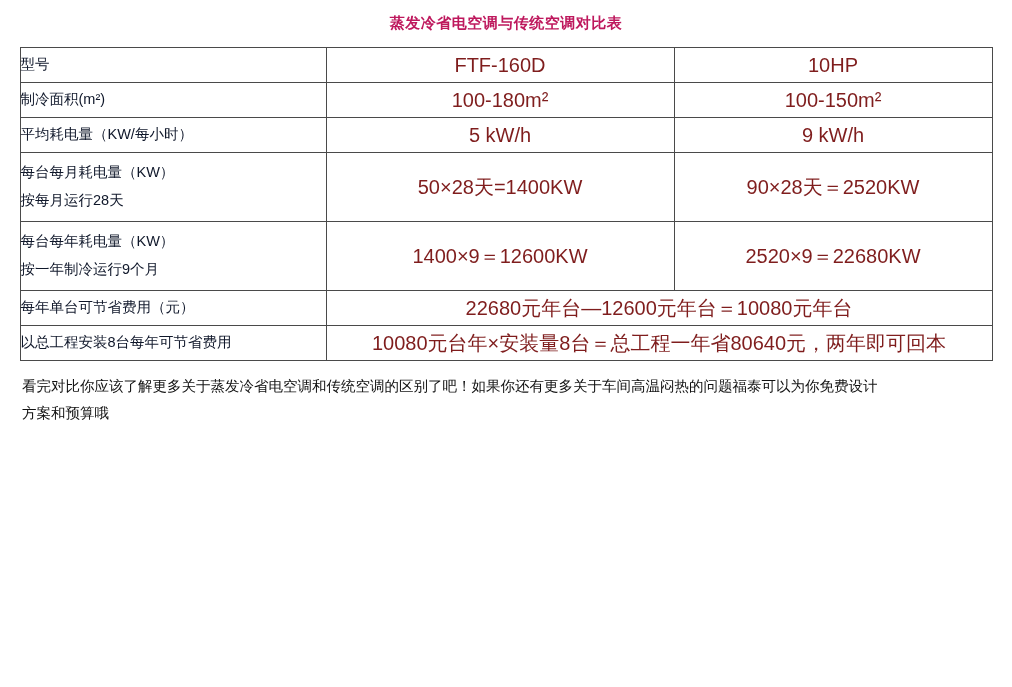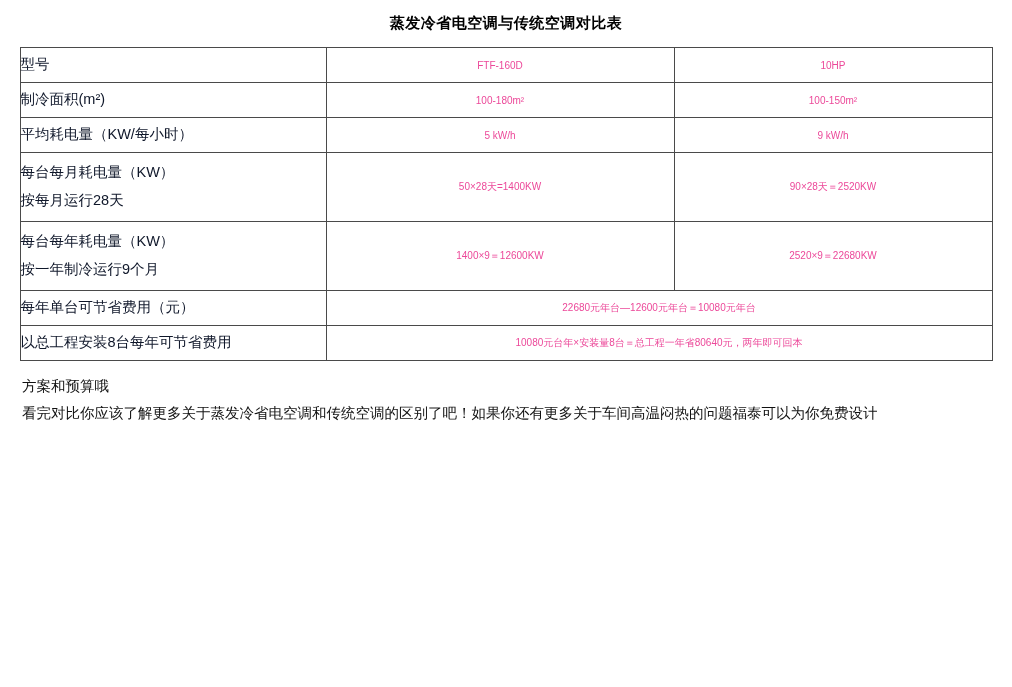--- a/index.html
+++ b/index.html
@@ -17,21 +17,21 @@
   .page {
     position: relative;
     width: 1012px;
     height: 687px;
     box-sizing: border-box;
   }
   .doc-title {
     text-align: center;
     font-size: 15px;
     font-weight: bold;
-    color: #000000;
+    color: #be185d;
     padding-top: 14px;
     padding-bottom: 14px;
     letter-spacing: 0.5px;
   }
   table.compare {
     border-collapse: collapse;
     table-layout: fixed;
     margin: 0 auto;
     width: 972px;
     border: 1px solid #4a4a4a;
@@ -57,22 +57,22 @@
     padding: 6px 6px 6px 7px;
     font-size: 14.5px;
     color: #0f172a;
     line-height: 1.9;
   }
   .label-cell .l2 {
     display: block;
   }
   .val-cell {
     text-align: center;
-    font-size: 10px;
-    color: #ec4899;
+    font-size: 20px;
+    color: #7f1d1d;
     padding: 6px 4px;
   }
   .row-1line td { height: 34px; }
   .row-2line td { height: 68px; }
   .footnote {
     margin: 12px 22px 0 22px;
     font-size: 14.5px;
     color: #111;
     line-height: 1.85;
   }
@@ -139,17 +139,17 @@
       </tr>
 
       <tr class="row-1line">
         <td class="label-cell">以总工程安装8台每年可节省费用</td>
         <td class="val-cell" colspan="2">10080元台年×安装量8台＝总工程一年省80640元，两年即可回本</td>
       </tr>
     </tbody>
   </table>
 
   <div class="footnote">
+    <span class="fn-line">看完对比你应该了解更多关于蒸发冷省电空调和传统空调的区别了吧！如果你还有更多关于车间高温闷热的问题福泰可以为你免费设计</span>
     <span class="fn-line">方案和预算哦</span>
-    <span class="fn-line">看完对比你应该了解更多关于蒸发冷省电空调和传统空调的区别了吧！如果你还有更多关于车间高温闷热的问题福泰可以为你免费设计</span>
   </div>
 
 </div>
 
 </body></html>

